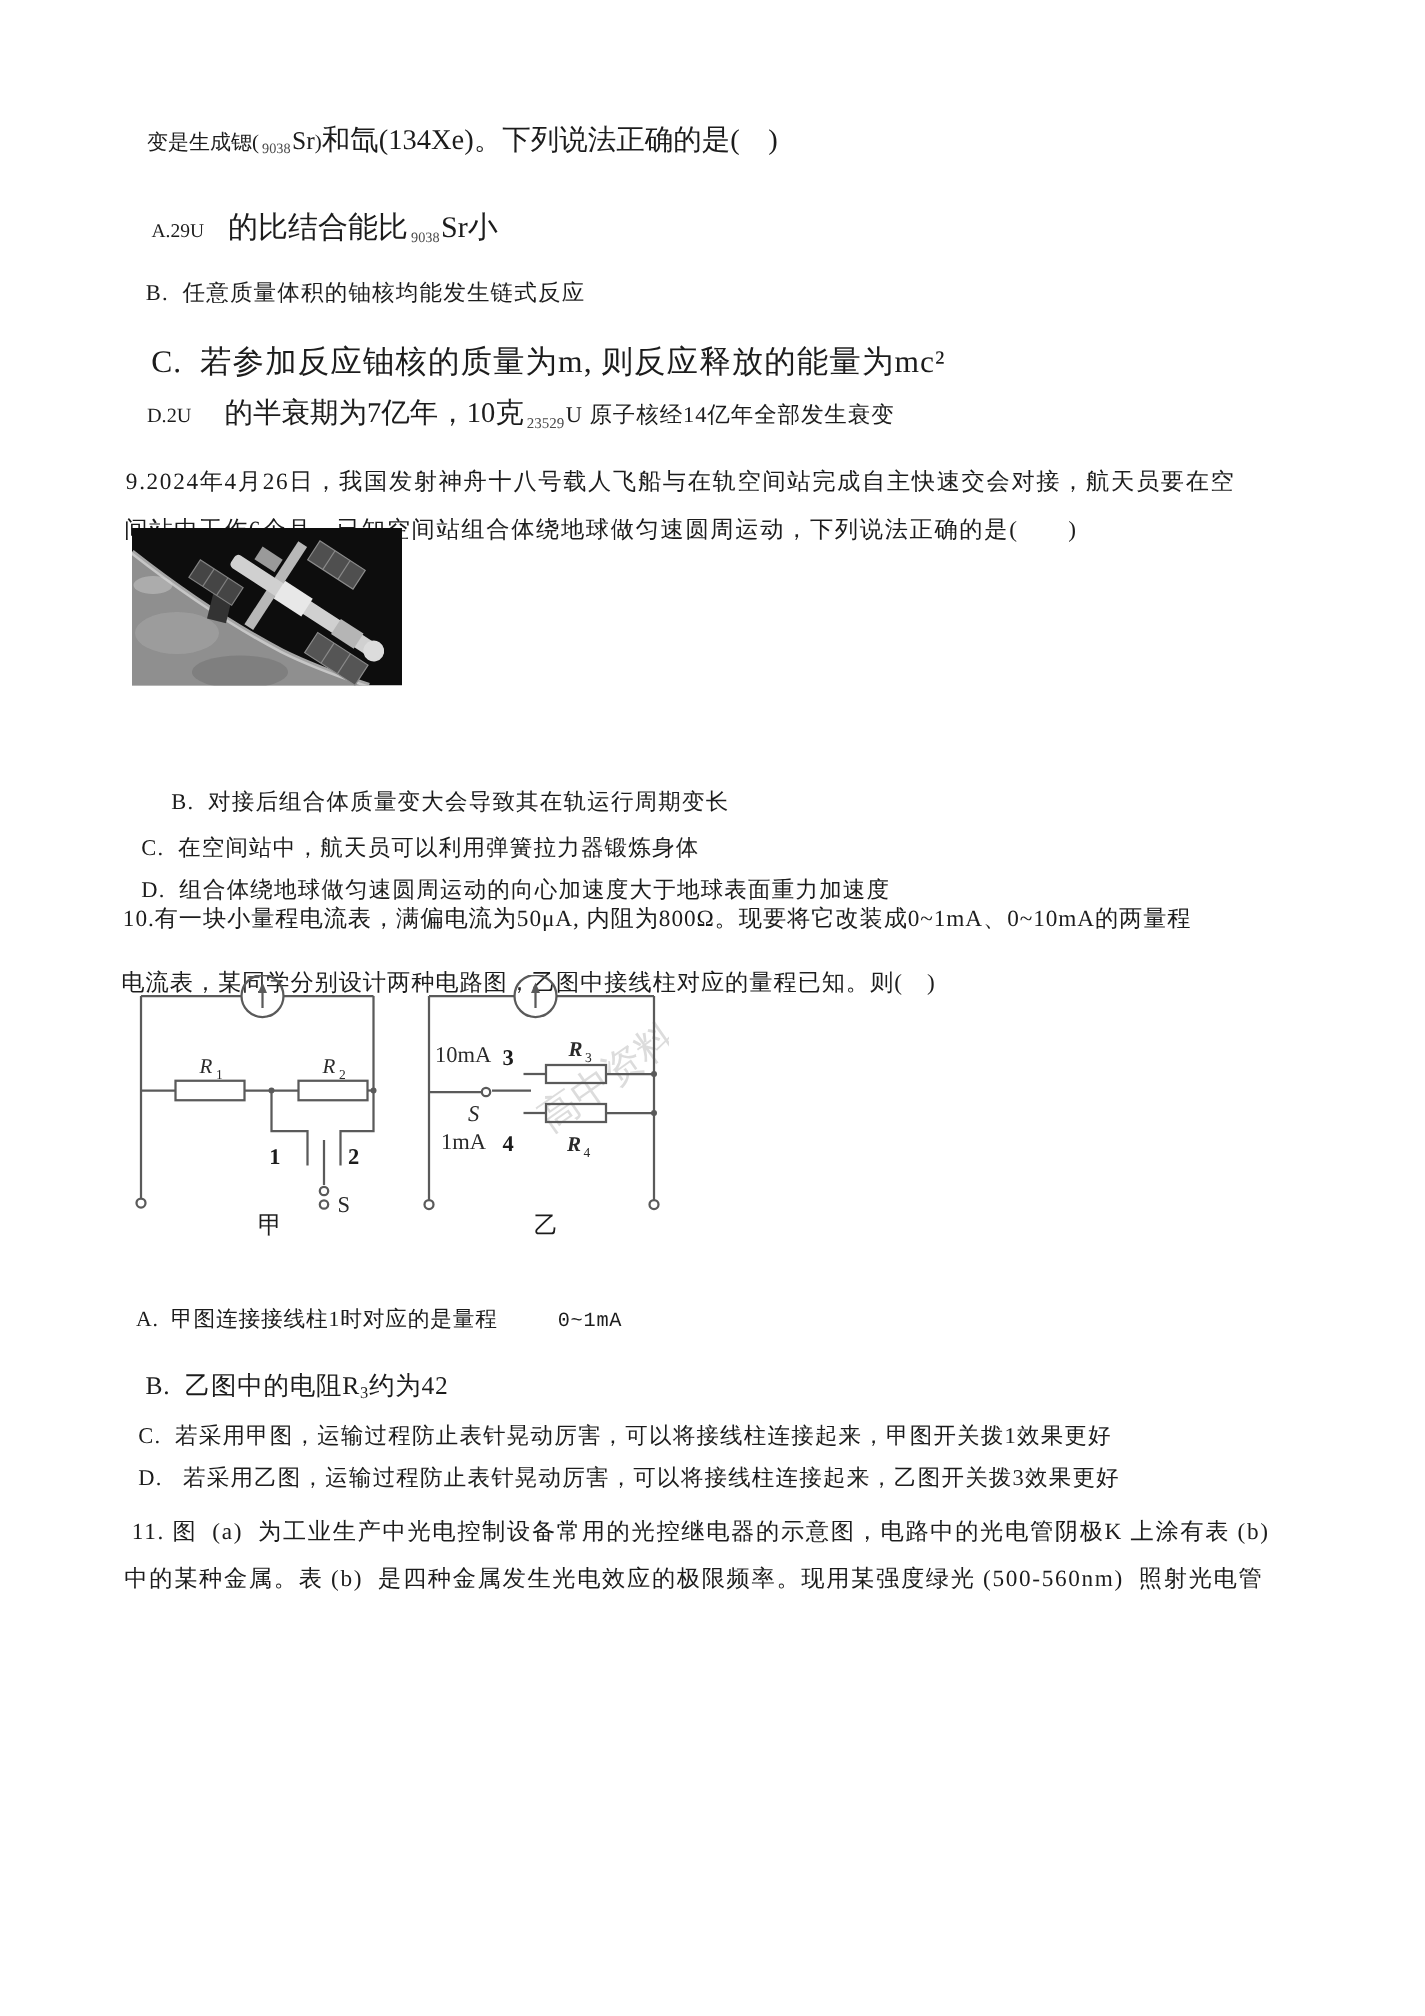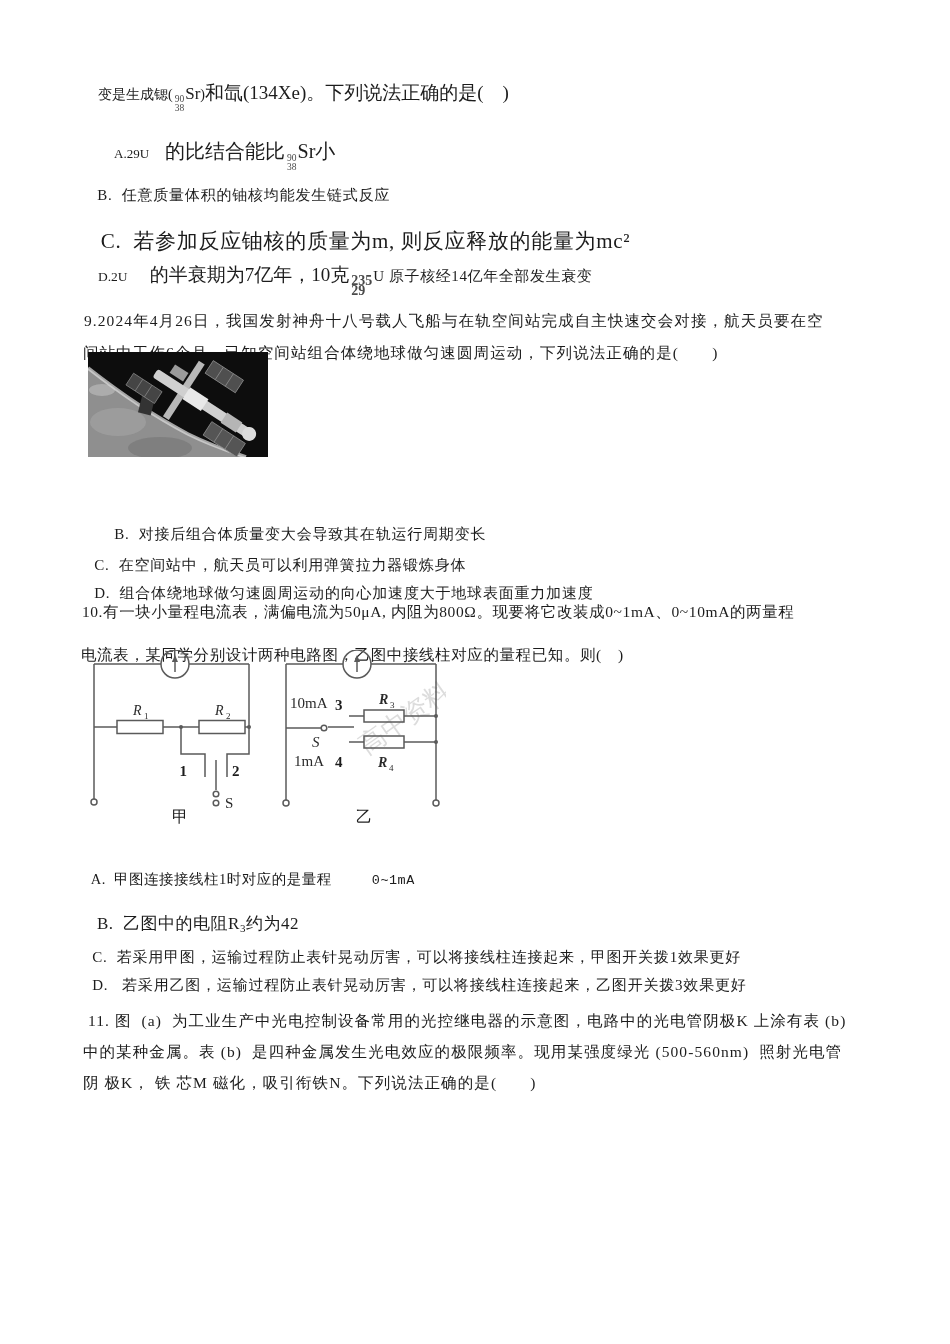--- a/index.html
+++ b/index.html
@@ -8,28 +8,28 @@
     font-family:"Liberation Serif","DejaVu Serif",serif;color:#1c1c1c;
   }
   .row{position:absolute;white-space:pre;}
   .f14{font-size:14px;}
   .f145{font-size:14.5px;letter-spacing:0.5px;}
   .f15{font-size:15px;letter-spacing:0.8px;}
   .f155{font-size:15.5px;letter-spacing:1.1px;text-align:center;}
   .f17{font-size:17px;letter-spacing:0.5px;}
   .f19{font-size:19px;}
   .f20{font-size:20px;}
-  .lbl-sm{font-size:13px;margin-right:16px;margin-left:13px;}
+  .lbl-sm{font-size:13px;margin-right:16px;}
   .lbl-sm2{font-size:13.5px;margin-right:22px;}
   .prescript{
-    display:inline-flex;flex-direction:column;align-items:flex-start;
+    display:inline-flex;align-items:flex-start;
     font-size:9.5px;line-height:9px;color:#4a4a4a;vertical-align:-3px;
     margin:0 1px 0 2px;letter-spacing:0;
   }
-  .prescript.lg{font-size:14px;line-height:10px;vertical-align:-4px;font-weight:bold;}
+  .prescript.lg{font-size:10px;line-height:10px;vertical-align:-4px;}
   .sym17{font-size:17px;}
   .sym20{font-size:20px;}
   .sym15{font-size:15px;margin-right:5px;}
   .tail15{font-size:15px;letter-spacing:0.6px;}
   .mono{font-family:"Liberation Mono","DejaVu Sans Mono",monospace;font-size:13.5px;margin-left:40px;}
   .sub3{font-size:11px;vertical-align:-3px;}
   .fig{position:absolute;}
   svg text{font-family:"Liberation Serif","DejaVu Serif",serif;}
 </style>
 </head>
@@ -199,17 +199,14 @@
   <div class="row f15" style="left:74px;top:959px;">
     <span>D.   若采用乙图，运输过程防止表针晃动厉害，可以将接线柱连接起来，乙图开关拨3效果更好</span>
   </div>
 
   <div class="row f155" style="left:68px;top:993px;">
     <span>11. 图  (a)  为工业生产中光电控制设备常用的光控继电器的示意图，电路中的光电管阴极K 上涂有表 (b)</span>
   </div>
   <div class="row f155" style="left:63px;top:1024px;">
     <span>中的某种金属。表 (b)  是四种金属发生光电效应的极限频率。现用某强度绿光 (500-560nm)  照射光电管</span>
   </div>
-  <div class="row f155" style="left:63px;top:1055px;">
-    <span>阴 极K， 铁 芯M 磁化，吸引衔铁N。下列说法正确的是(　　)</span>
-  </div>
 
 </div>
 
 </body></html>

